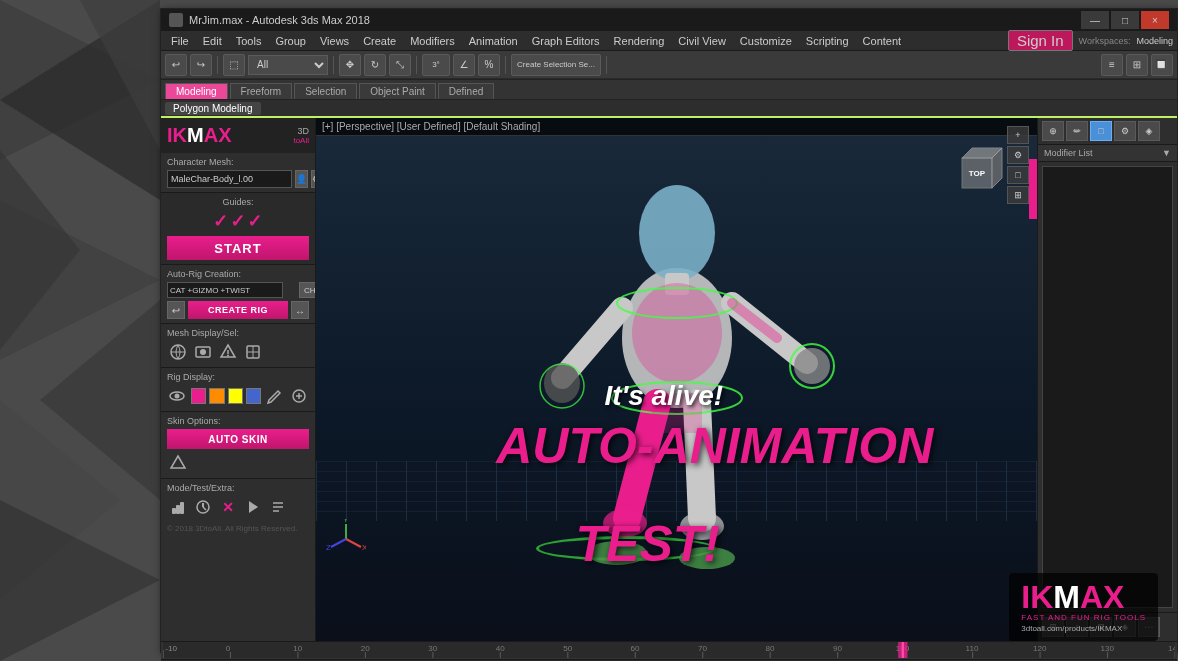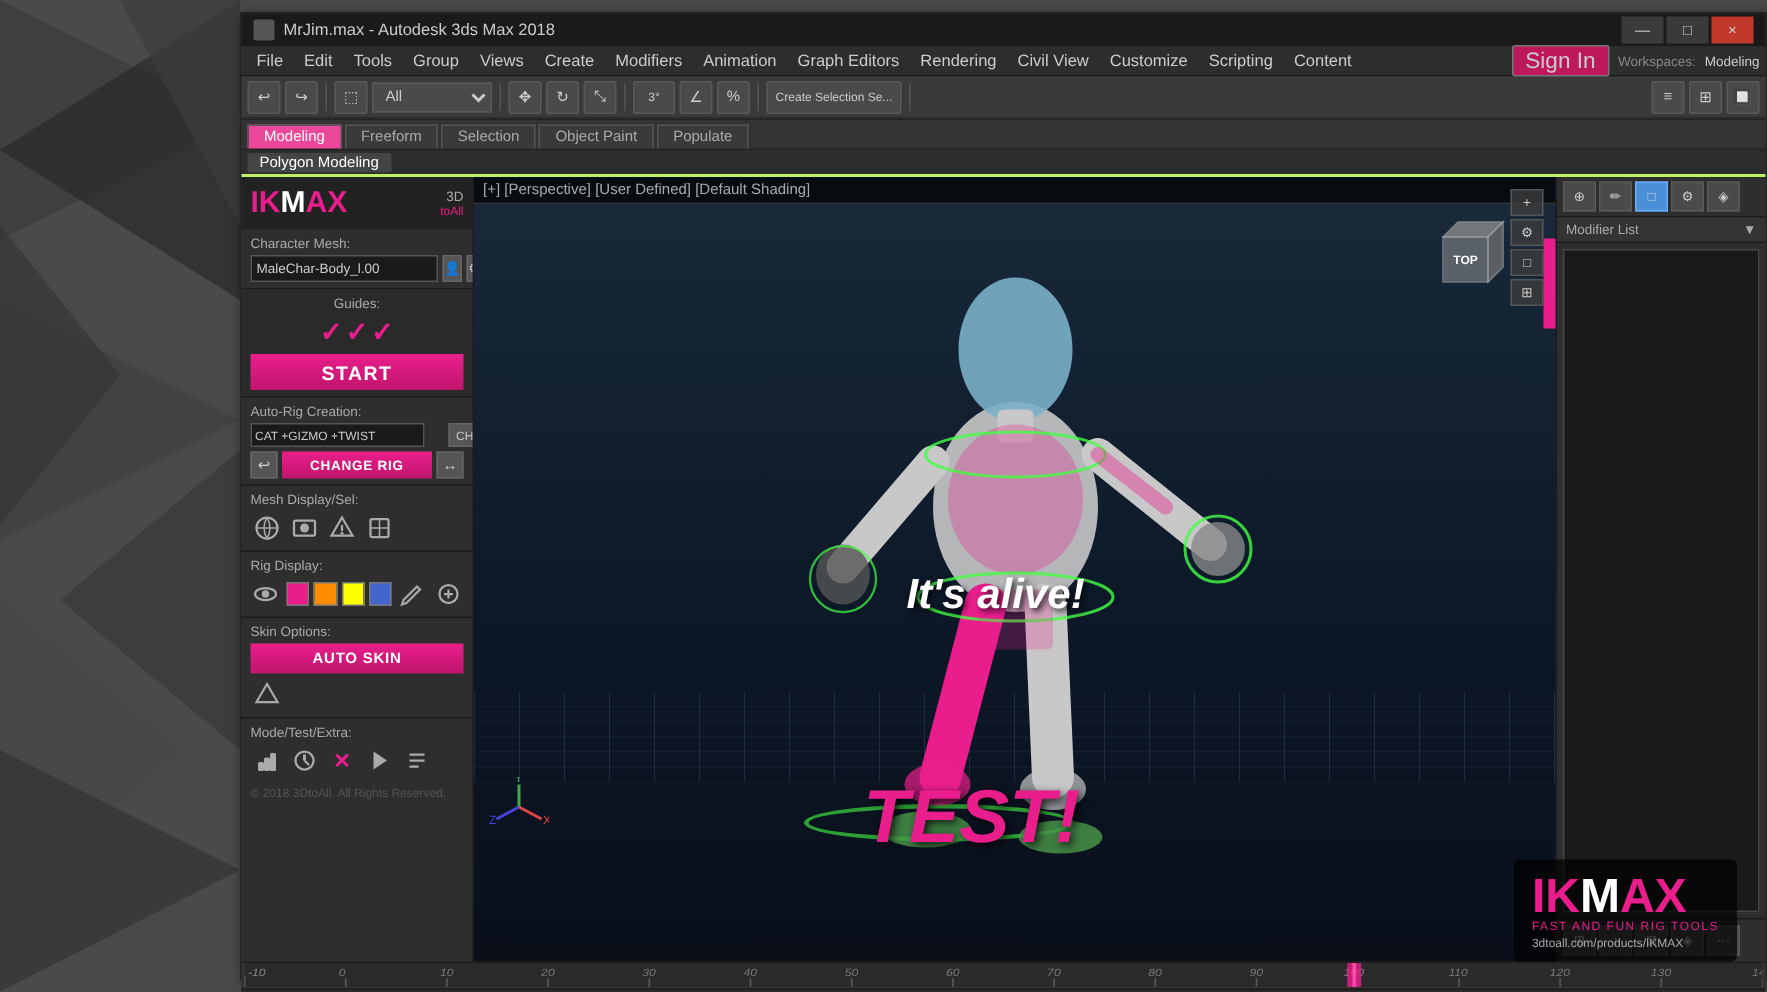--- a/index.html
+++ b/index.html
@@ -583,21 +583,20 @@
     }
     .timeline-ruler {
       height: 18px;
       background: #333;
       position: relative;
       overflow: hidden;
       border-bottom: 1px solid #1a1a1a;
       display: flex;
       align-items: center;
       padding: 0 2px;
-      font-style: italic;
     }
     .timeline-controls {
       height: 18px;
       display: flex;
       align-items: center;
       padding: 0 4px;
       gap: 3px;
     }
 
     
@@ -767,21 +766,21 @@
       <button class="toolbar-btn">⊞</button>
       <button class="toolbar-btn">🔲</button>
     </div>
   </div>
 
   <div class="tab-bar">
     <div class="tab active">Modeling</div>
     <div class="tab">Freeform</div>
     <div class="tab">Selection</div>
     <div class="tab">Object Paint</div>
-    <div class="tab">Populate</div>
+    <div class="tab">Defined</div>
   </div>
 
   <div class="subtab-bar">
     <span class="subtab active">Polygon Modeling</span>
   </div>
 
   <div class="main-content">
 
     <div class="left-panel">
 
@@ -817,21 +816,21 @@
       </div>
 
       <div class="autorig-section">
         <div class="panel-label">Auto-Rig Creation:</div>
         <div class="autorig-row">
           <input class="autorig-input" type="text" value="CAT +GIZMO +TWIST" style="">
           <button class="change-btn">CHANGE</button>
         </div>
         <div class="create-rig-row">
           <button class="back-btn">↩</button>
-          <button class="create-rig-btn">CHANGE RIG</button>
+          <button class="create-rig-btn">CREATE RIG</button>
           <button class="extra-btn">↔</button>
         </div>
       </div>
 
       <div class="mesh-display-section">
         <div class="panel-label">Mesh Display/Sel:</div>
         <div class="icon-row">
           <div class="icon-btn">
             <svg width="18" height="18" viewBox="0 0 18 18">
                 <circle cx="9" cy="9" r="7" fill="none" stroke="#aaa" stroke-width="1.5"></circle>
@@ -994,20 +993,23 @@
 
         <div class="viewport-nav">
           <button class="vp-nav-btn">+</button>
           <button class="vp-nav-btn">⚙</button>
           <button class="vp-nav-btn">□</button>
           <button class="vp-nav-btn">⊞</button>
         </div>
 
         <div class="its-alive-text">It's alive!</div>
 
+        <div class="auto-animation-text">
+          <span>AUTO-ANIMATION</span>
+        </div>
 
         <div class="test-text">TEST!</div>
 
         <div style="position:absolute; bottom:80px; left:10px; z-index:4;">
           <svg width="40" height="40" viewBox="0 0 40 40">
             <line x1="20" y1="20" x2="35" y2="28" stroke="#dd4444" stroke-width="2"></line>
             <text x="36" y="31" fill="#dd4444" font-size="8">X</text>
             <line x1="20" y1="20" x2="20" y2="5" stroke="#44aa44" stroke-width="2"></line>
             <text x="17" y="3" fill="#44aa44" font-size="8">Y</text>
             <line x1="20" y1="20" x2="5" y2="28" stroke="#4444dd" stroke-width="2"></line>

